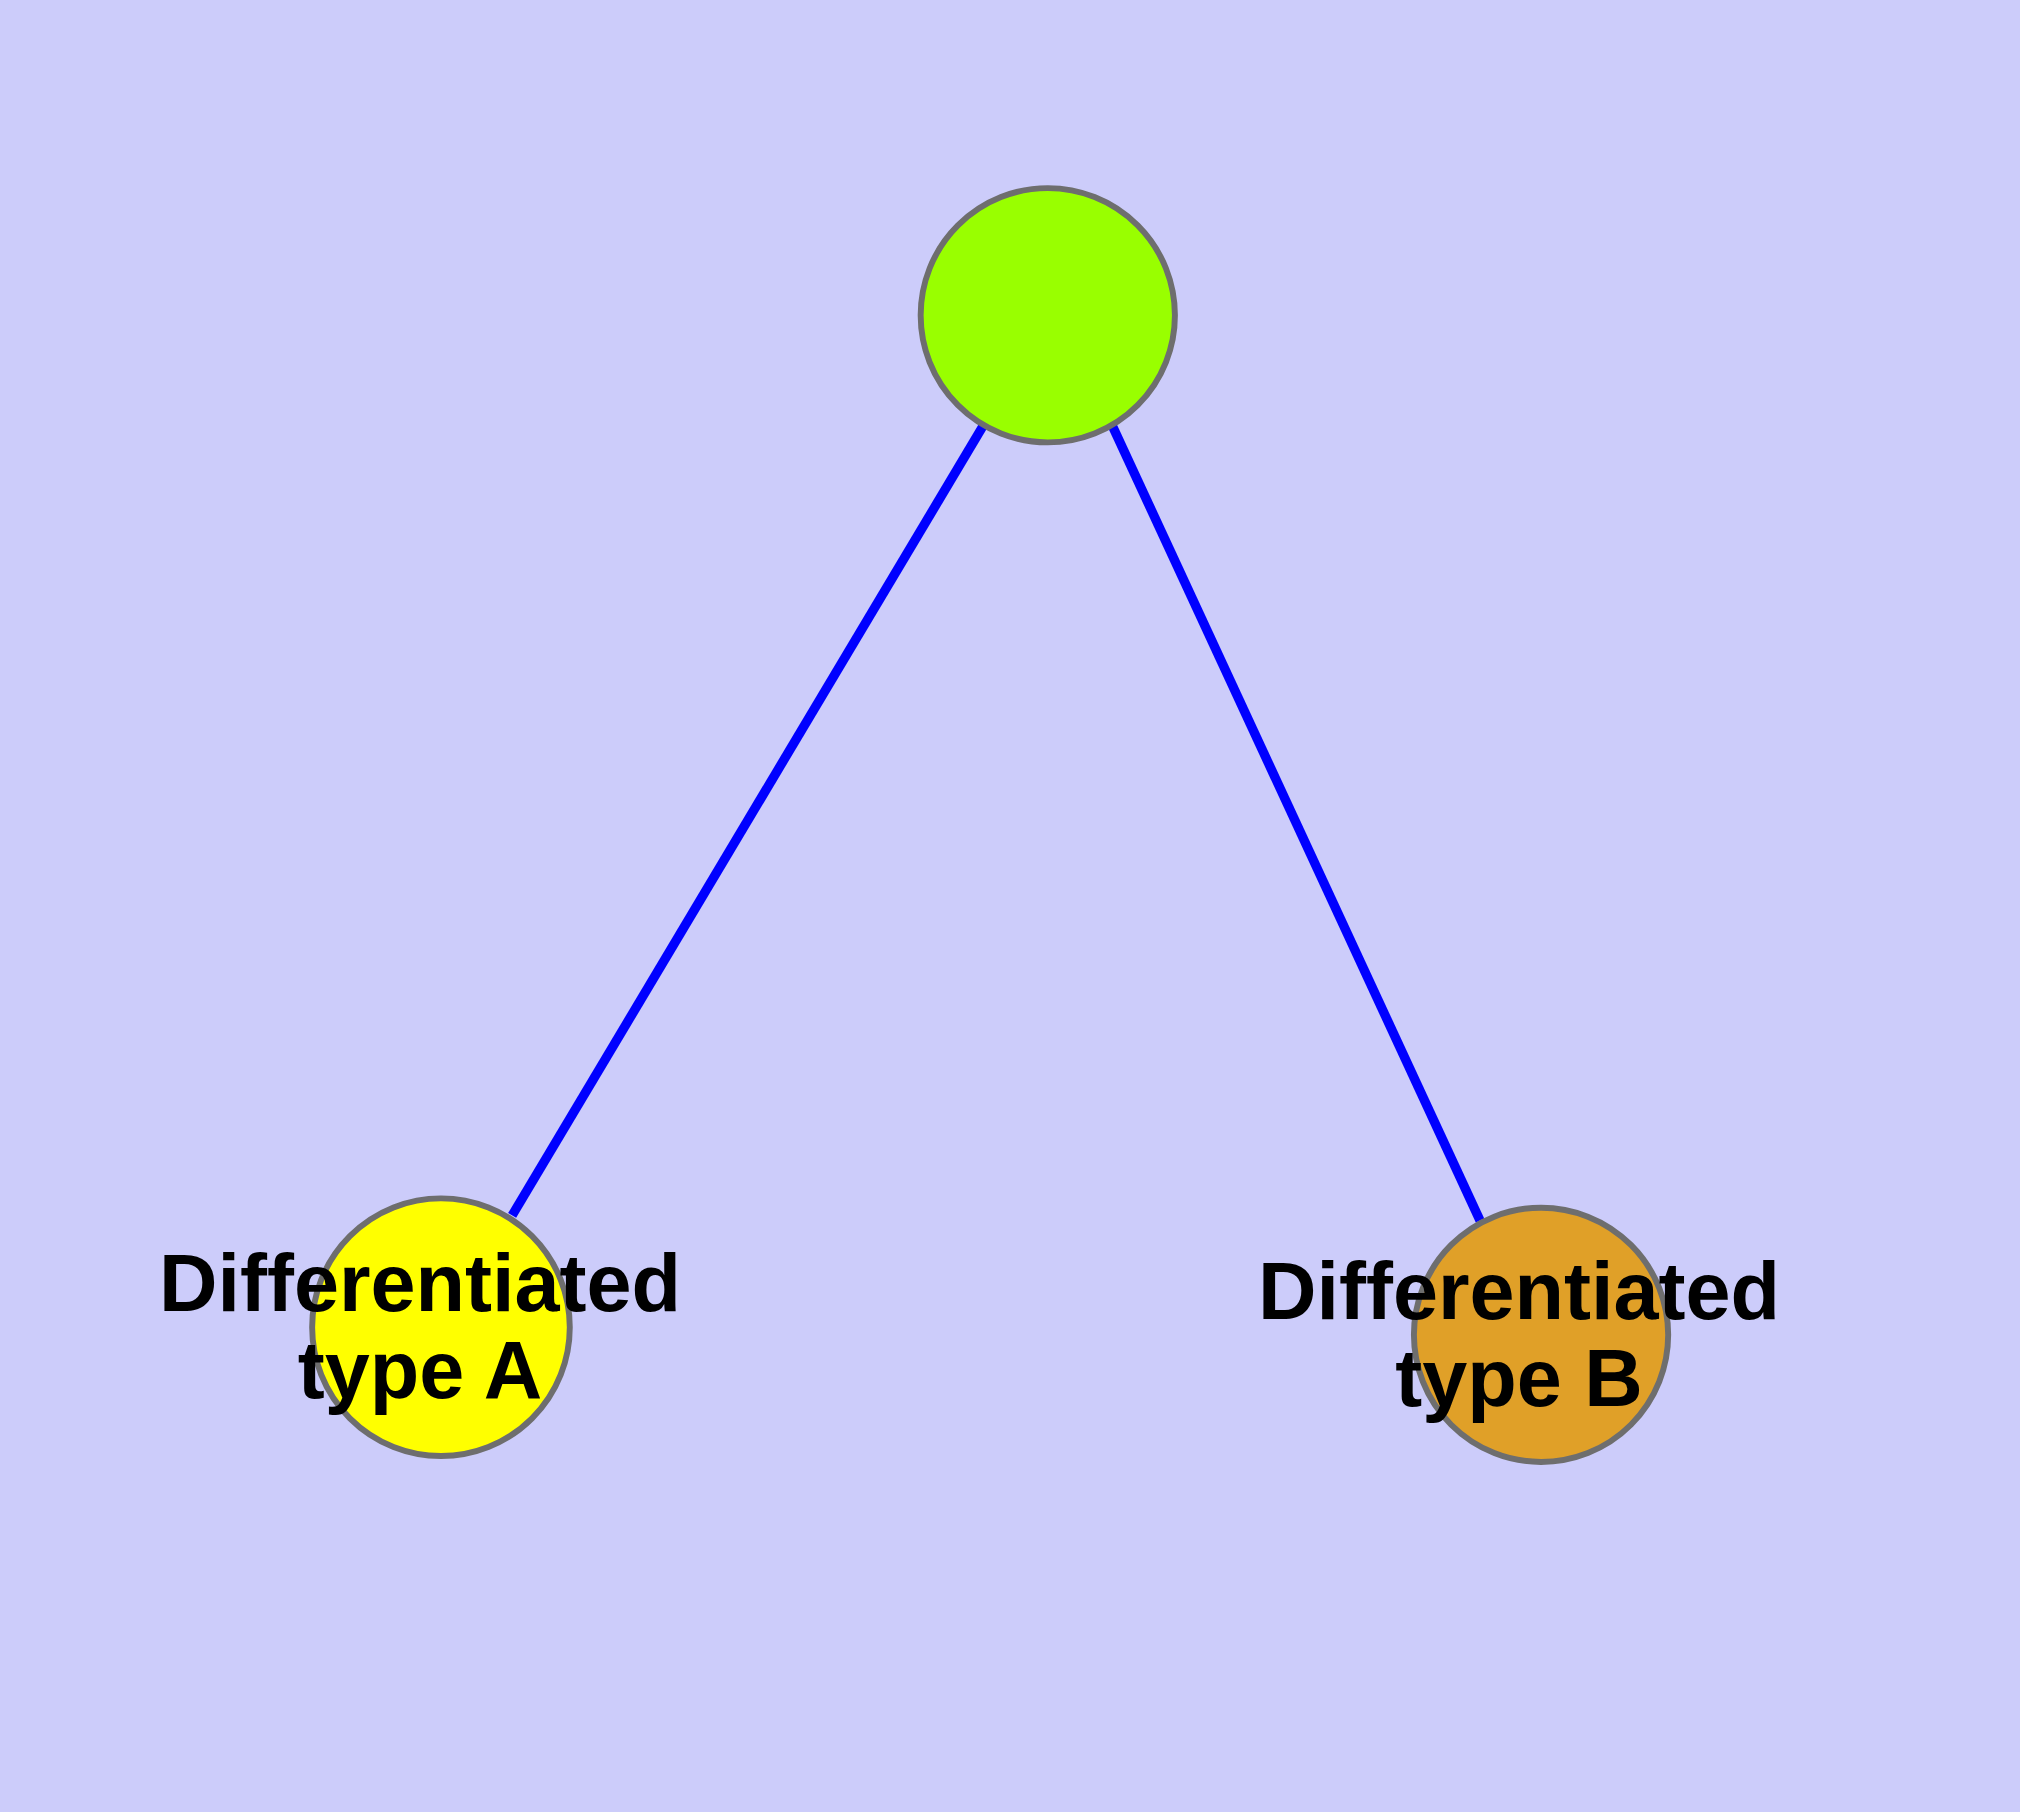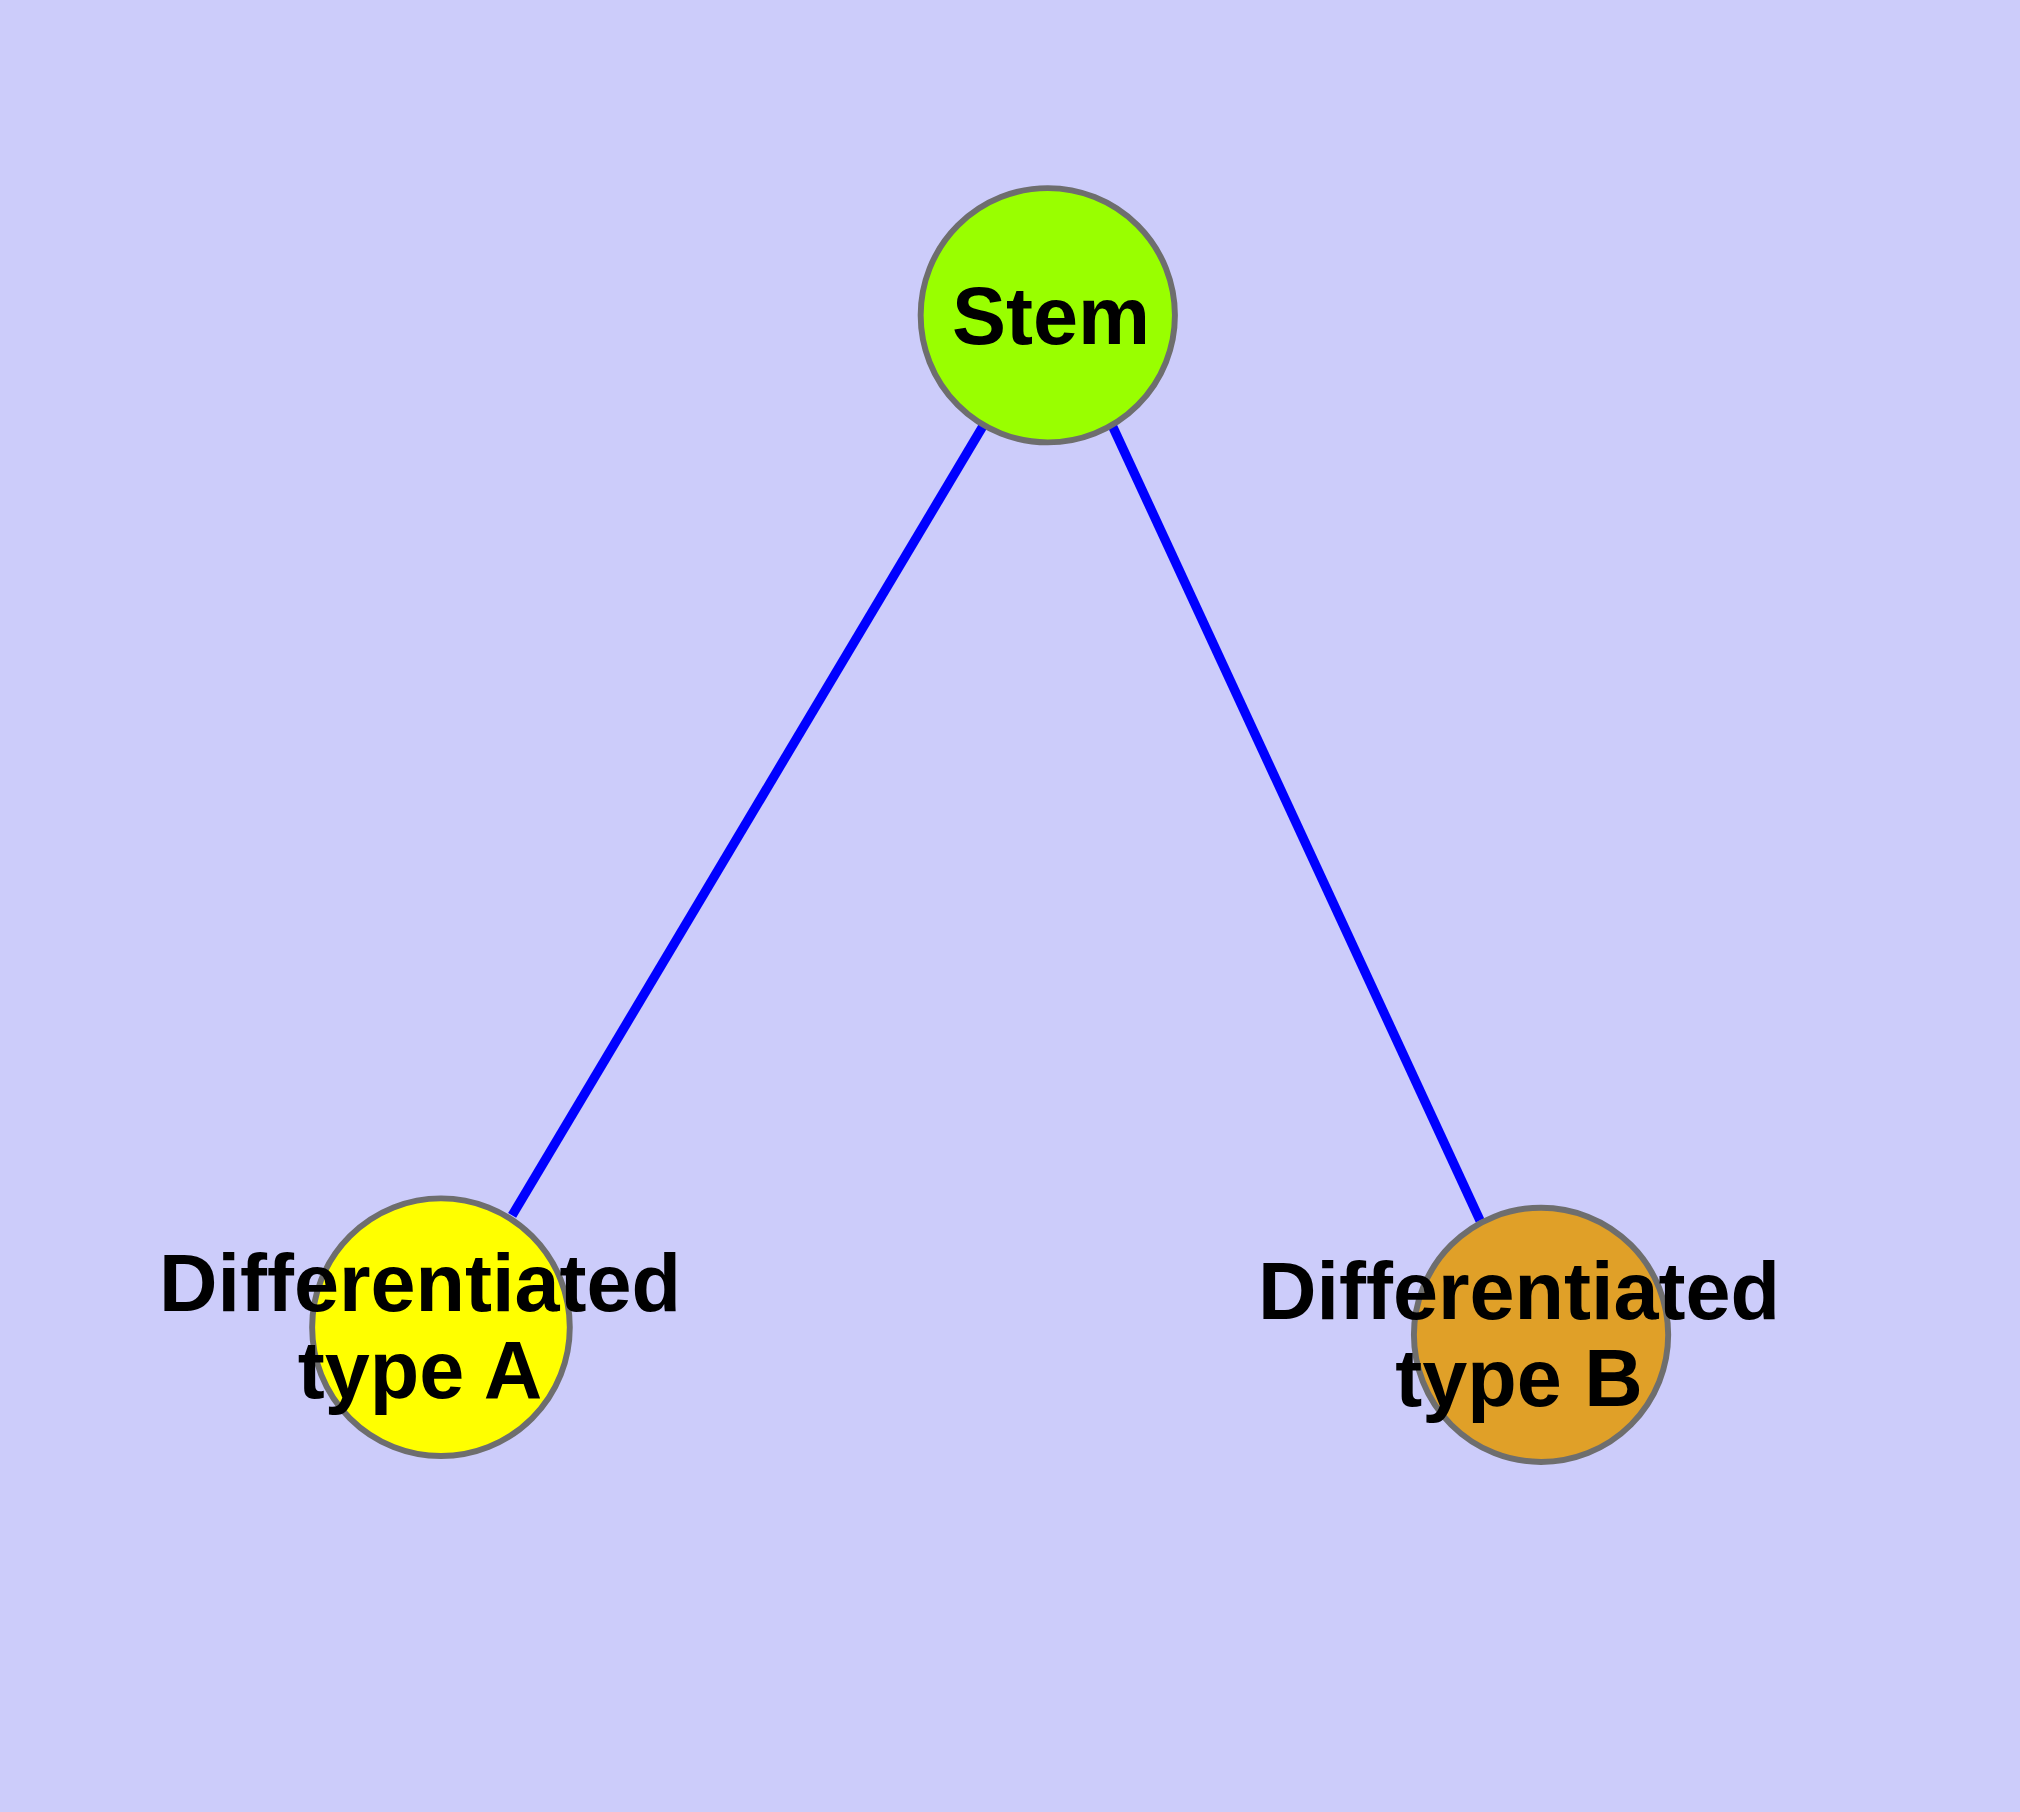--- a/index.html
+++ b/index.html
@@ -45,21 +45,20 @@
       <line x1="1160" y1="502" x2="604" y2="1434" stroke="#0000ff" stroke-width="11" stroke-linecap="butt"></line>
       <line x1="1312" y1="502" x2="1746" y2="1440" stroke="#0000ff" stroke-width="11" stroke-linecap="butt"></line>
     </g>
     <g>
       <circle cx="1236" cy="372" r="150" fill="#99ff00" stroke="#6e6e6e" stroke-width="7"></circle>
       <circle cx="520" cy="1566" r="152" fill="#ffff00" stroke="#6e6e6e" stroke-width="7"></circle>
       <circle cx="1818" cy="1575" r="150" fill="#e0a028" stroke="#6e6e6e" stroke-width="7"></circle>
     </g>
   </svg>
 
-  <div class="node-label" style="left:1051px; top:317px; font-size:81px;">Stem</div>
 
   <div class="node-label" style="left:420px; top:1327px; font-size:81px;">Differentiated
 type A</div>
 
   <div class="node-label" style="left:1519px; top:1335px; font-size:81px;">Differentiated
 type B</div>
 
 </div>
 
 

